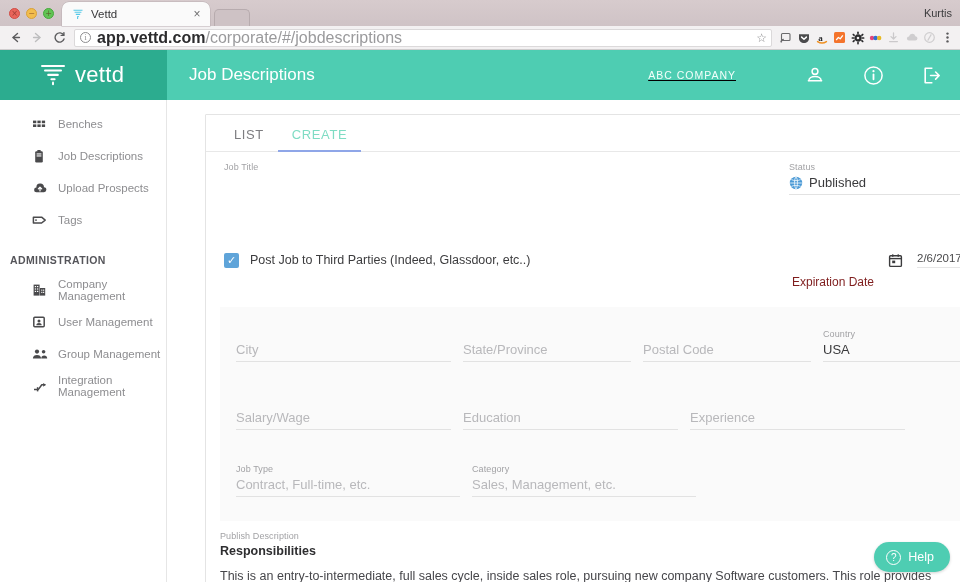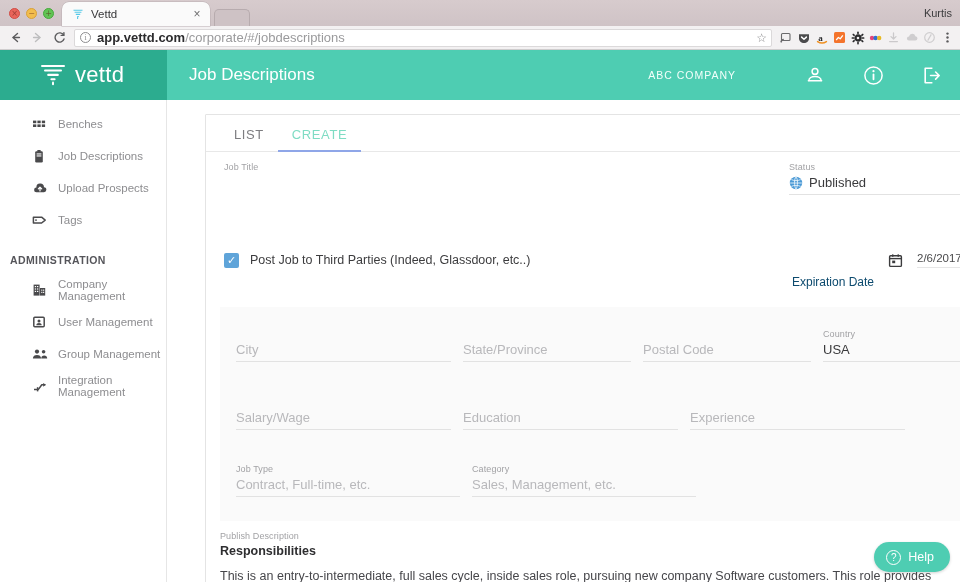--- a/index.html
+++ b/index.html
@@ -60,39 +60,39 @@
     flex: 1 1 auto; height: 18px; margin: 0 5px 0 4px;
     background: #ffffff; border: 1px solid #dbd9da; border-radius: 2px;
     display: flex; align-items: center; padding: 0 4px 0 5px;
     overflow: hidden;
   }
   .info-circle {
     width: 11px; height: 11px; border-radius: 50%; border: 1px solid #8d8d8f;
     color: #8d8d8f; font-size: 8px; line-height: 10px; text-align: center;
     flex: 0 0 11px; font-family: "Liberation Serif", serif;
   }
-  .url { font-size: 13px; color: #9a9a9c; padding-left: 6px; white-space: nowrap; }
+  .url { font-size: 16px; color: #9a9a9c; padding-left: 6px; white-space: nowrap; }
   .url b { color: #2c2c2e; font-weight: bold; }
   .star { color: #8b8b8d; font-size: 12px; margin-left: auto; flex: 0 0 auto; }
   .ext-row { display: flex; align-items: center; gap: 1px; }
   .ext {
     width: 17px; height: 17px; display: flex; align-items: center; justify-content: center;
     font-size: 11px; color: #5a5a5c;
   }
   .kurtis { position: absolute; right: 8px; bottom: 7px; font-size: 11px; color: #3c3c3e; }
 
   
   .app-header { height: 50px; display: flex; background: #4ecdb2; }
   .logo-block {
     width: 167px; background: #2cac8f; display: flex; align-items: center;
     padding-left: 40px; gap: 9px;
   }
   .logo-word { color: #fff; font-size: 22px; letter-spacing: .3px; font-weight: normal; }
   .header-title { color: #ffffff; font-size: 17px; padding-left: 22px; display: flex; align-items: center; }
-  .header-right { margin-left: auto; display: flex; align-items: center; }
+  .header-right { margin-left: auto; display: flex; align-items: center; text-decoration: underline; }
   .company-name { color: #f2fffb; font-size: 10.5px; letter-spacing: 1px; margin-right: 50px; }
   .hdr-icon { width: 58px; display: flex; align-items: center; justify-content: center; color: #fff; }
 
   
   .app-body { display: flex; height: 482px; }
 
   .sidebar {
     width: 167px; background: #ffffff; border-right: 1px solid #e6e6e6;
     padding-top: 8px; flex: 0 0 167px;
   }
@@ -131,21 +131,21 @@
   .status-val { display: flex; align-items: center; gap: 6px; }
 
   .chk-row { display: flex; align-items: center; margin-top: 36px; padding-left: 4px; }
   .chkbox {
     width: 15px; height: 15px; background: #5fa4d9; border-radius: 2px;
     display: flex; align-items: center; justify-content: center;
     color: #fff; font-size: 11px; flex: 0 0 15px;
   }
   .chk-label { font-size: 12.5px; color: #3c3c3e; padding-left: 11px; }
   .exp-wrap { margin-left: auto; display: flex; align-items: center; gap: 14px; }
-  .exp-label { font-size: 12px; color: #0c4a6e; margin-top: 44px; }
+  .exp-label { font-size: 12px; color: #7f1d1d; margin-top: 44px; }
   .exp-date { font-size: 11.5px; color: #4a4a4c; }
   .exp-underline { border-bottom: 1px solid #e6e6e6; width: 82px; padding-bottom: 3px; display: flex; }
 
   .grey-panel {
     margin: 18px 20px 0 14px; background: #fafafa; padding: 22px 16px 24px 16px;
   }
   .grey-row { display: flex; }
   .grey-row + .grey-row { margin-top: 48px; }
 
   .pub-wrap { padding: 10px 20px 0 14px; }

